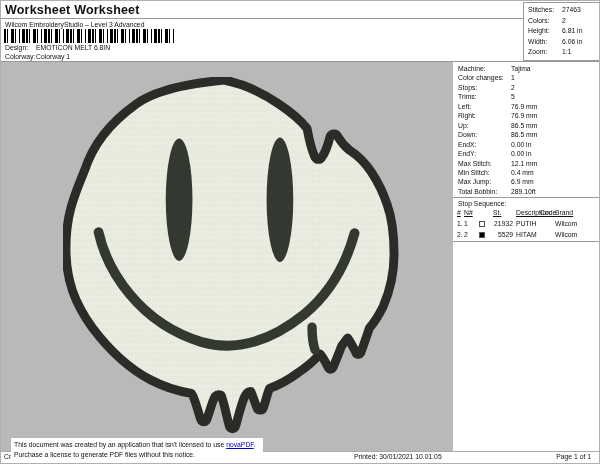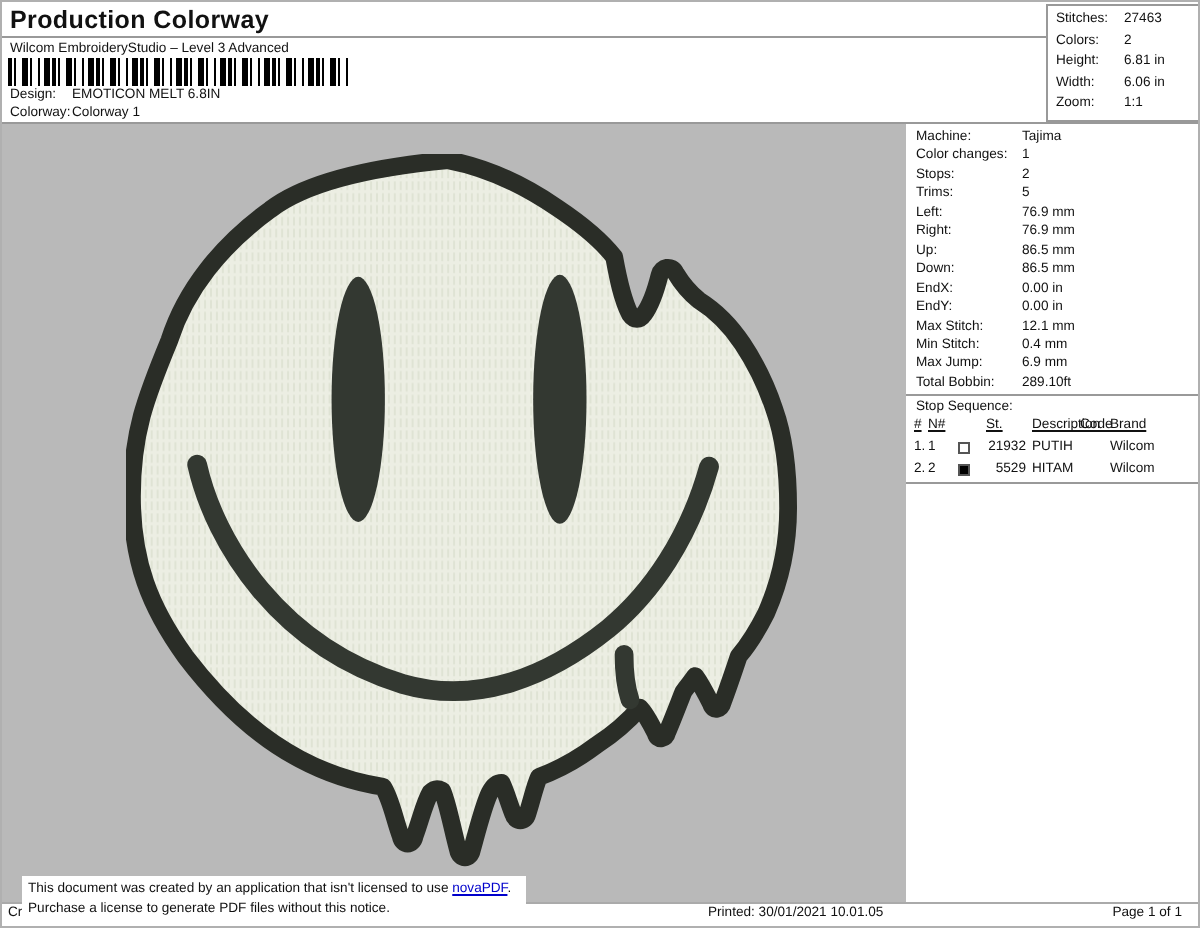--- a/index.html
+++ b/index.html
@@ -55,21 +55,21 @@
   .notice-box { left:10px; top:437px; width:252px; height:26px; background:#fff; z-index:5;
     font-size:6.8px; line-height:1.4; padding:2px 0 0 3px; box-sizing:border-box; }
   .notice-line { white-space:nowrap; }
   .nova-link { color:#0000cc; text-decoration:underline; cursor:pointer; }
 </style>
 </head>
 <body>
 
 <div class="page">
 
-  <div class="abs title">Production Colorway</div>
+  <div class="abs title">Worksheet Worksheet</div>
   <div class="abs title-rule"></div>
   <div class="abs t7 subtitle">Wilcom EmbroideryStudio – Level 3 Advanced</div>
   <div class="abs barcode"></div>
   <div class="abs t7 hdr-label" style="top:43px;">Design:</div>
   <div class="abs t7 hdr-value" style="top:43px;">EMOTICON MELT 6.8IN</div>
   <div class="abs t7 hdr-label" style="top:52px;">Colorway:</div>
   <div class="abs t7 hdr-value" style="top:52px;">Colorway 1</div>
   <div class="abs header-rule"></div>
 
   <div class="abs summary-box">

